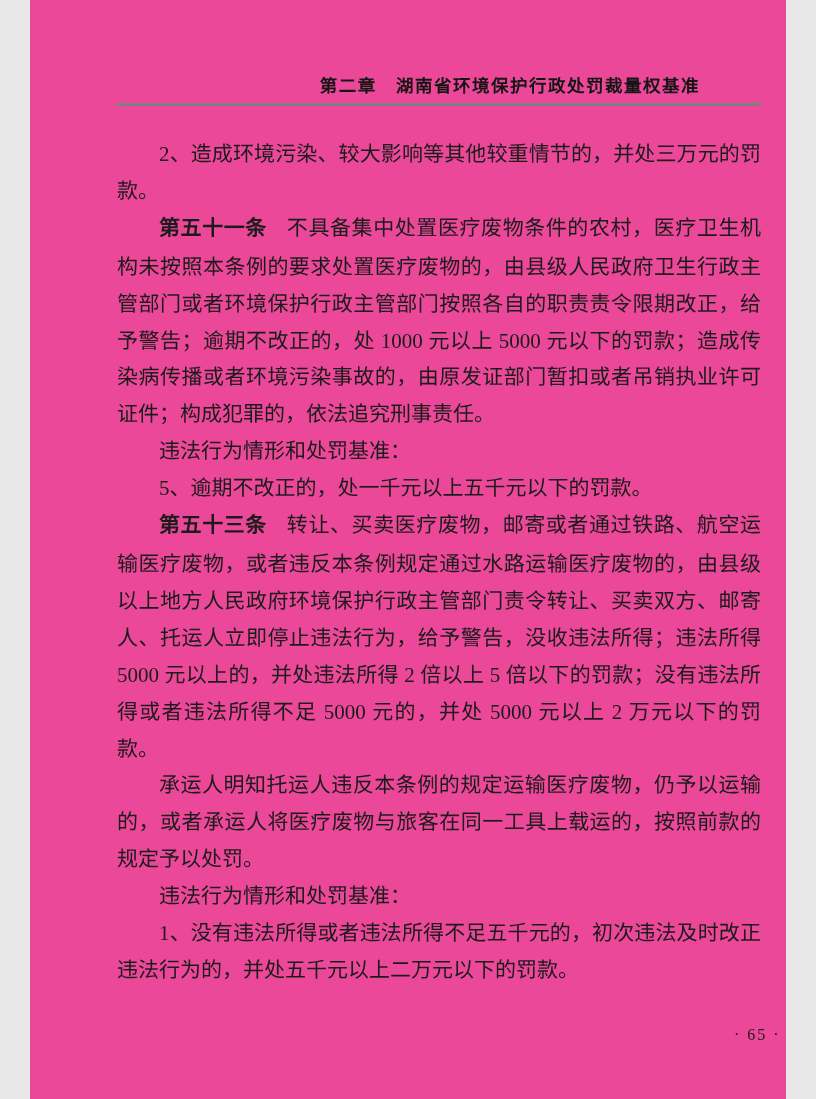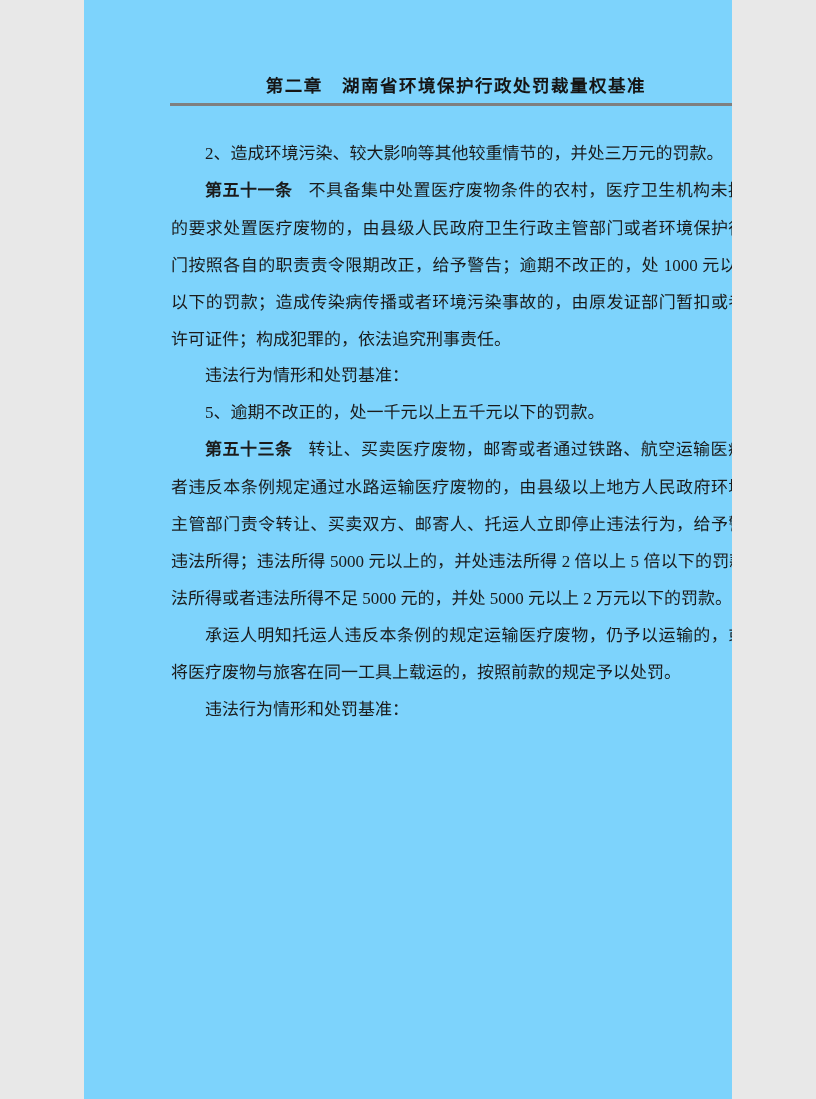--- a/index.html
+++ b/index.html
@@ -3,24 +3,24 @@
 <meta charset="utf-8">
 <style>
   html, body {
     margin: 0;
     padding: 0;
     background: #e8e8e8;
     font-family: "Liberation Serif", serif;
   }
   .page {
     position: relative;
-    width: 648px;
+    width: 756px;
     height: 1099px;
     margin: 0 auto;
-    background: #7dd3fc;
+    background: #ec4899;
     color: #1b1b1b;
     overflow: hidden;
   }
   
   .running-header {
     position: absolute;
     top: 72px;
     right: 86px;
     font-size: 17.5px;
     font-weight: bold;
@@ -38,21 +38,21 @@
     width: 645px;
     height: 3px;
     background: #7f7f7f;
   }
   
   .doc-body {
     position: absolute;
     top: 136px;
     left: 87px;
     width: 644px;
-    font-size: 17px;
+    font-size: 21px;
     line-height: 36.9px;
     text-align: justify;
     text-justify: inter-character;
     color: #1b1b1b;
   }
   .doc-body p {
     margin: 0;
     padding: 0;
     text-indent: 2em;
   }
@@ -85,17 +85,18 @@
   <div class="header-rule"></div>
 
   <div class="doc-body">
     <p><span>2、造成环境污染、较大影响等其他较重情节的，并处三万元的罚款。</span></p>
     <p><b class="article-no">第五十一条</b><span>不具备集中处置医疗废物条件的农村，医疗卫生机构未按照本条例的要求处置医疗废物的，由县级人民政府卫生行政主管部门或者环境保护行政主管部门按照各自的职责责令限期改正，给予警告；逾期不改正的，处 1000 元以上 5000 元以下的罚款；造成传染病传播或者环境污染事故的，由原发证部门暂扣或者吊销执业许可证件；构成犯罪的，依法追究刑事责任。</span></p>
     <p><span>违法行为情形和处罚基准：</span></p>
     <p><span>5、逾期不改正的，处一千元以上五千元以下的罚款。</span></p>
     <p><b class="article-no">第五十三条</b><span>转让、买卖医疗废物，邮寄或者通过铁路、航空运输医疗废物，或者违反本条例规定通过水路运输医疗废物的，由县级以上地方人民政府环境保护行政主管部门责令转让、买卖双方、邮寄人、托运人立即停止违法行为，给予警告，没收违法所得；违法所得 5000 元以上的，并处违法所得 2 倍以上 5 倍以下的罚款；没有违法所得或者违法所得不足 5000 元的，并处 5000 元以上 2 万元以下的罚款。</span></p>
     <p><span>承运人明知托运人违反本条例的规定运输医疗废物，仍予以运输的，或者承运人将医疗废物与旅客在同一工具上载运的，按照前款的规定予以处罚。</span></p>
     <p><span>违法行为情形和处罚基准：</span></p>
+    <p><span>1、没有违法所得或者违法所得不足五千元的，初次违法及时改正违法行为的，并处五千元以上二万元以下的罚款。</span></p>
   </div>
 
   <div class="page-number">· 65 ·</div>
 
 </div>
 
 </body></html>

